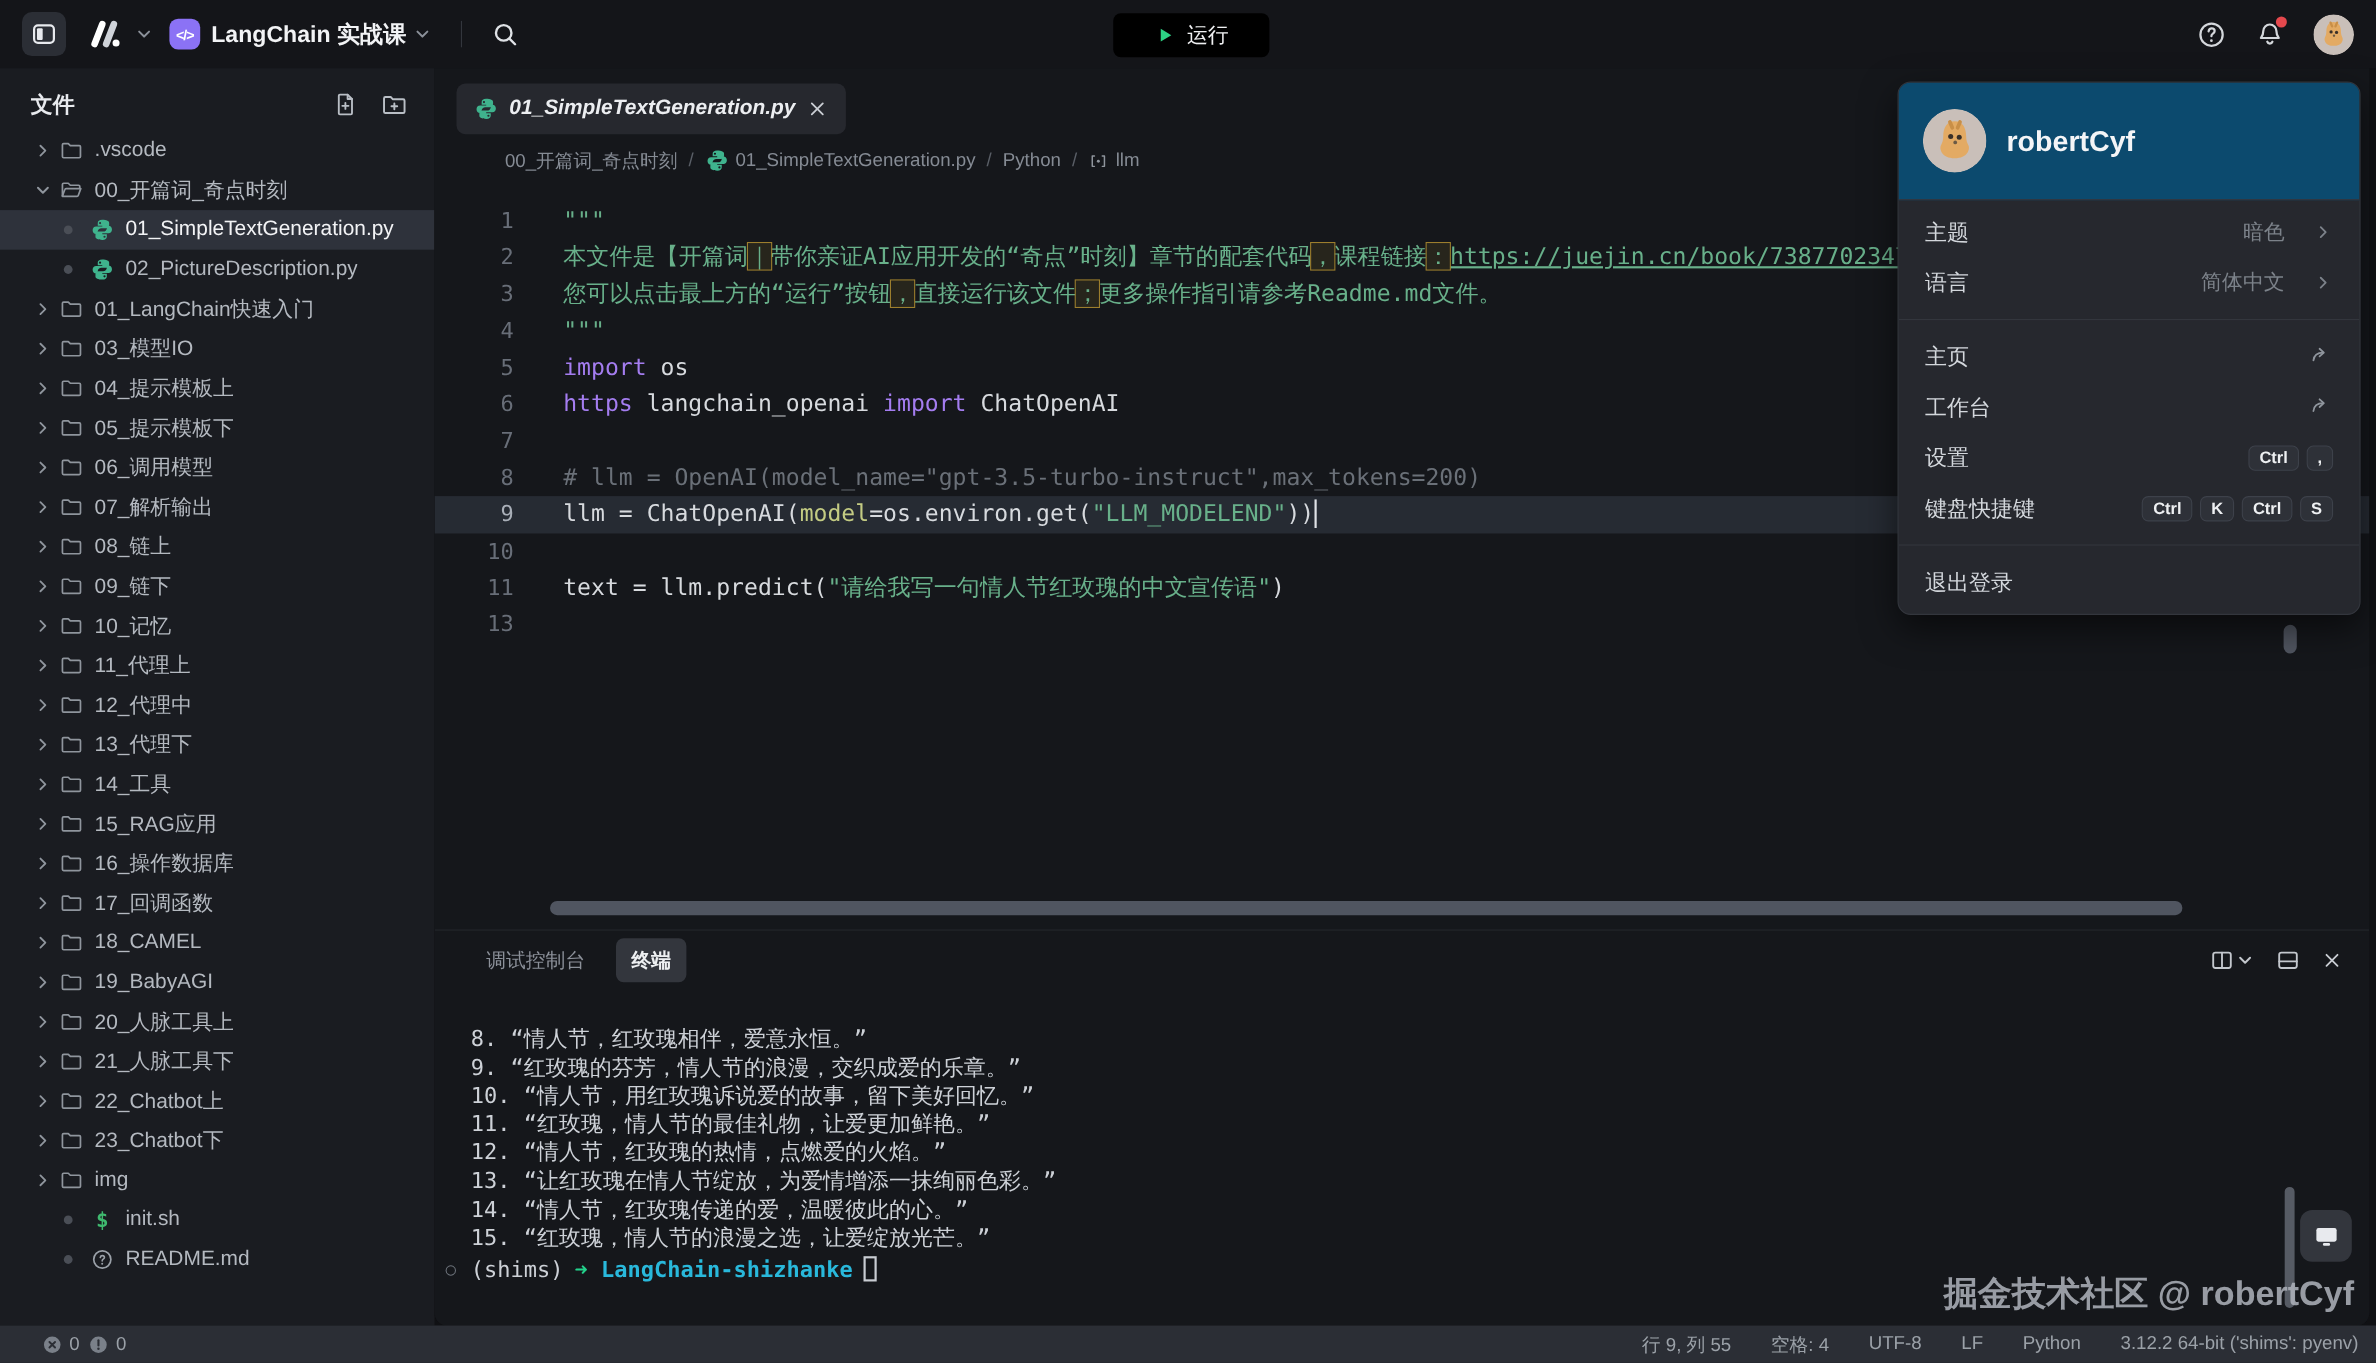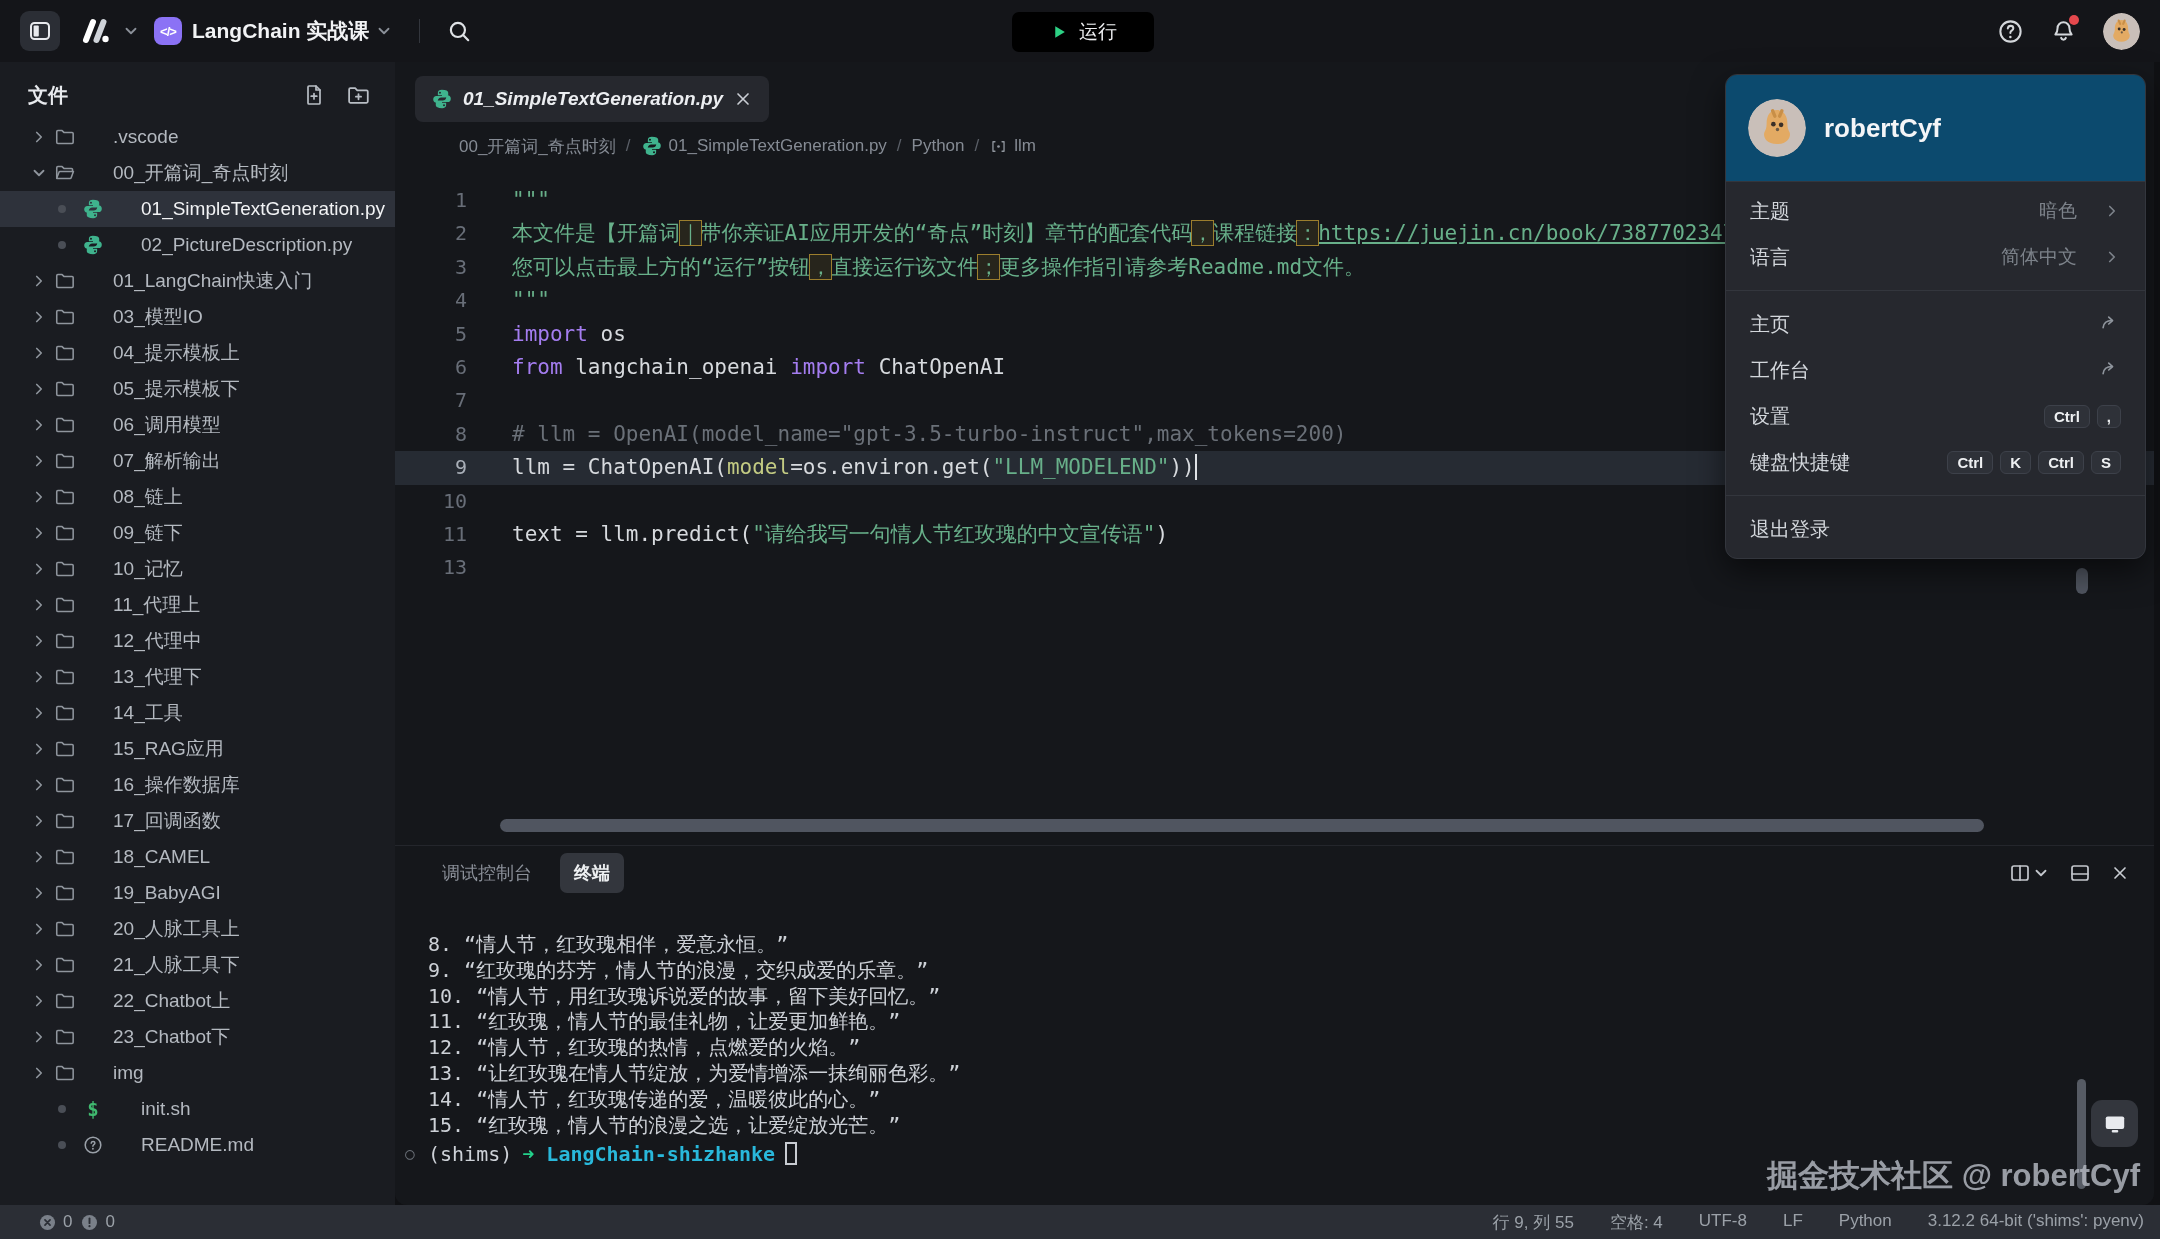--- a/index.html
+++ b/index.html
@@ -29,21 +29,21 @@
   .ex-title { font-size:20px; font-weight:700; color:#e8eaee; flex:1; }
   .ex-actions { display:flex; gap:20px; }
   .ex-actions .act { cursor:pointer; }
   .tree { font-size:19px; color:#b4b9c0; }
   .row { height:36px; display:flex; align-items:center; cursor:pointer; position:relative; }
   .row .chev { width:18px; margin-left:30px; margin-right:6px; flex:0 0 auto; }
   .row .ficon { width:22px; height:22px; margin-right:10px; flex:0 0 auto; }
   .row.child { padding-left:0; }
   .row.child .dot { width:8px; height:8px; border-radius:50%; background:#4a4e56; margin-left:58px; margin-right:16px; flex:0 0 auto; }
   .row.selected { background:#2e323b; color:#f2f3f5; }
-  .row .lbl { white-space:nowrap; overflow:hidden;margin-left:27px; }
+  .row .lbl { white-space:nowrap; overflow:hidden; }
 
   
   .main { position:absolute; left:395px; top:62px; right:6px; bottom:34px; background:#15171b; border-radius:0 0 12px 12px; overflow:hidden; }
   .tabbar { height:62px; display:flex; align-items:flex-end; padding-left:20px; }
   .tab { height:46px; background:#26282e; border-radius:8px; display:flex; align-items:center; gap:10px; padding:0 16px; margin-bottom:2px; cursor:pointer; }
   .tab-label { font-style:italic; font-size:19px; font-weight:600; color:#eceef1; }
   .breadcrumb { height:44px; display:flex; align-items:center; gap:10px; padding-left:64px; font-size:17px; color:#858b94; }
   .breadcrumb .sep { color:#5a5f67; }
   .bc-item { display:flex; align-items:center; gap:6px; cursor:pointer; }
 
@@ -617,21 +617,21 @@
         </span>
         <span>llm</span>
       </span>
     </div>
   <div class="code-area" id="code-area">
       <div class="cline"><span class="gut">1</span><span class="ctext"><span class="tk-s">"""</span></span></div>
       <div class="cline"><span class="gut">2</span><span class="ctext"><span class="tk-s">本文件是【开篇词</span><span class="tk-b">｜</span><span class="tk-s">带你亲证AI应用开发的“奇点”时刻】章节的配套代码</span><span class="tk-b">，</span><span class="tk-s">课程链接</span><span class="tk-b">：</span><span class="tk-l">https://juejin.cn/book/73877023474361</span></span></div>
       <div class="cline"><span class="gut">3</span><span class="ctext"><span class="tk-s">您可以点击最上方的“运行”按钮</span><span class="tk-b">，</span><span class="tk-s">直接运行该文件</span><span class="tk-b">；</span><span class="tk-s">更多操作指引请参考Readme.md文件。</span></span></div>
       <div class="cline"><span class="gut">4</span><span class="ctext"><span class="tk-s">"""</span></span></div>
       <div class="cline"><span class="gut">5</span><span class="ctext"><span class="tk-k">import</span><span class="tk-d"> os</span></span></div>
-      <div class="cline"><span class="gut">6</span><span class="ctext"><span class="tk-k">from</span><span class="tk-d"> langchain_openai </span><span class="tk-k">import</span><span class="tk-d"> ChatOpenAI</span></span></div>
+      <div class="cline"><span class="gut">6</span><span class="ctext"><span class="tk-k">https</span><span class="tk-d"> langchain_openai </span><span class="tk-k">import</span><span class="tk-d"> ChatOpenAI</span></span></div>
       <div class="cline"><span class="gut">7</span><span class="ctext"></span></div>
       <div class="cline"><span class="gut">8</span><span class="ctext"><span class="tk-c"># llm = OpenAI(model_name="gpt-3.5-turbo-instruct",max_tokens=200)</span></span></div>
       <div class="cline cur"><span class="gut">9</span><span class="ctext"><span class="tk-d">llm = ChatOpenAI(</span><span class="tk-p">model</span><span class="tk-d">=os.environ.get(</span><span class="tk-s">"LLM_MODELEND"</span><span class="tk-d">))</span><span class="ecursor"></span></span></div>
       <div class="cline"><span class="gut">10</span><span class="ctext"></span></div>
       <div class="cline"><span class="gut">11</span><span class="ctext"><span class="tk-d">text = llm.predict(</span><span class="tk-s">"请给我写一句情人节红玫瑰的中文宣传语"</span><span class="tk-d">)</span></span></div>
       <div class="cline"><span class="gut">13</span><span class="ctext"></span></div>
     </div>
   <div class="hscroll"></div>
   <div class="vscroll-ed"></div>
 

